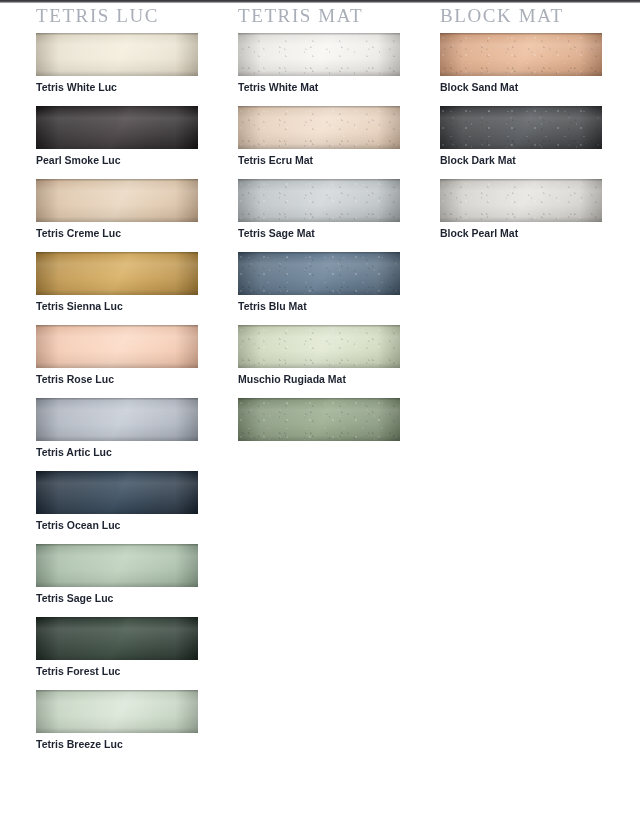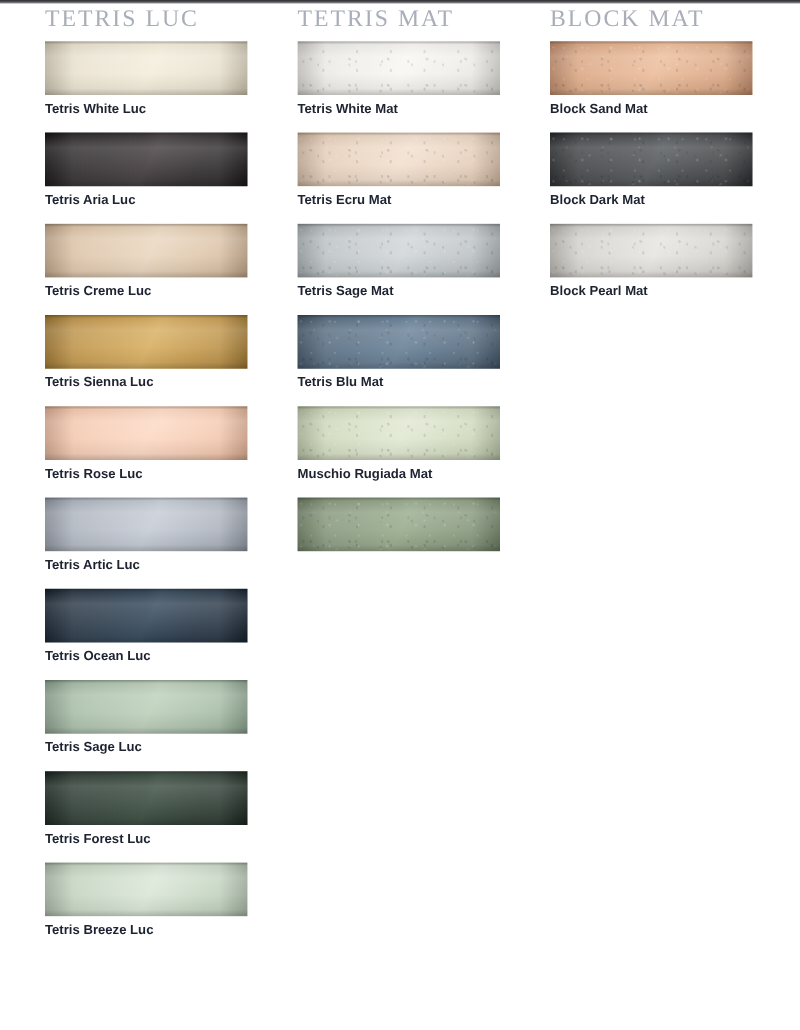--- a/index.html
+++ b/index.html
@@ -125,21 +125,21 @@
 
 <div class="page" id="page-root">
     <div class="column">
       <div class="column-title">TETRIS LUC</div>
       <div class="swatch-item">
         <div class="swatch" style="background: linear-gradient(115deg, rgb(221, 211, 189) 0%, rgb(236, 229, 212) 26%, rgb(244, 238, 221) 52%, rgb(236, 229, 212) 74%, rgb(221, 211, 189) 100%);"></div>
         <div class="swatch-label">Tetris White Luc</div>
       </div>
       <div class="swatch-item">
         <div class="swatch" style="background: linear-gradient(115deg, rgb(29, 26, 27) 0%, rgb(51, 47, 48) 26%, rgb(74, 68, 70) 52%, rgb(51, 47, 48) 74%, rgb(29, 26, 27) 100%);"></div>
-        <div class="swatch-label">Tetris Aria Luc</div>
+        <div class="swatch-label">Pearl Smoke Luc</div>
       </div>
       <div class="swatch-item">
         <div class="swatch" style="background: linear-gradient(115deg, rgb(205, 176, 146) 0%, rgb(224, 200, 173) 26%, rgb(234, 216, 194) 52%, rgb(224, 200, 173) 74%, rgb(205, 176, 146) 100%);"></div>
         <div class="swatch-label">Tetris Creme Luc</div>
       </div>
       <div class="swatch-item">
         <div class="swatch" style="background: linear-gradient(115deg, rgb(168, 127, 55) 0%, rgb(197, 154, 78) 26%, rgb(217, 178, 104) 52%, rgb(197, 154, 78) 74%, rgb(168, 127, 55) 100%);"></div>
         <div class="swatch-label">Tetris Sienna Luc</div>
       </div>
       <div class="swatch-item">

